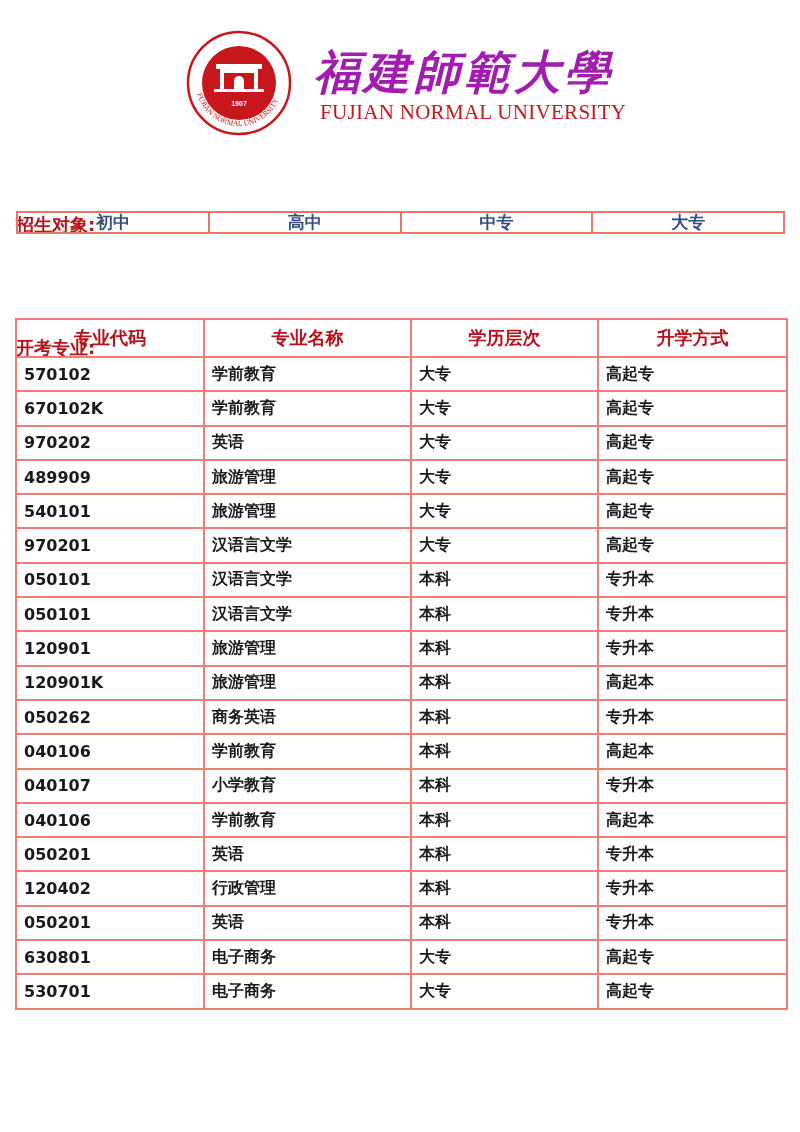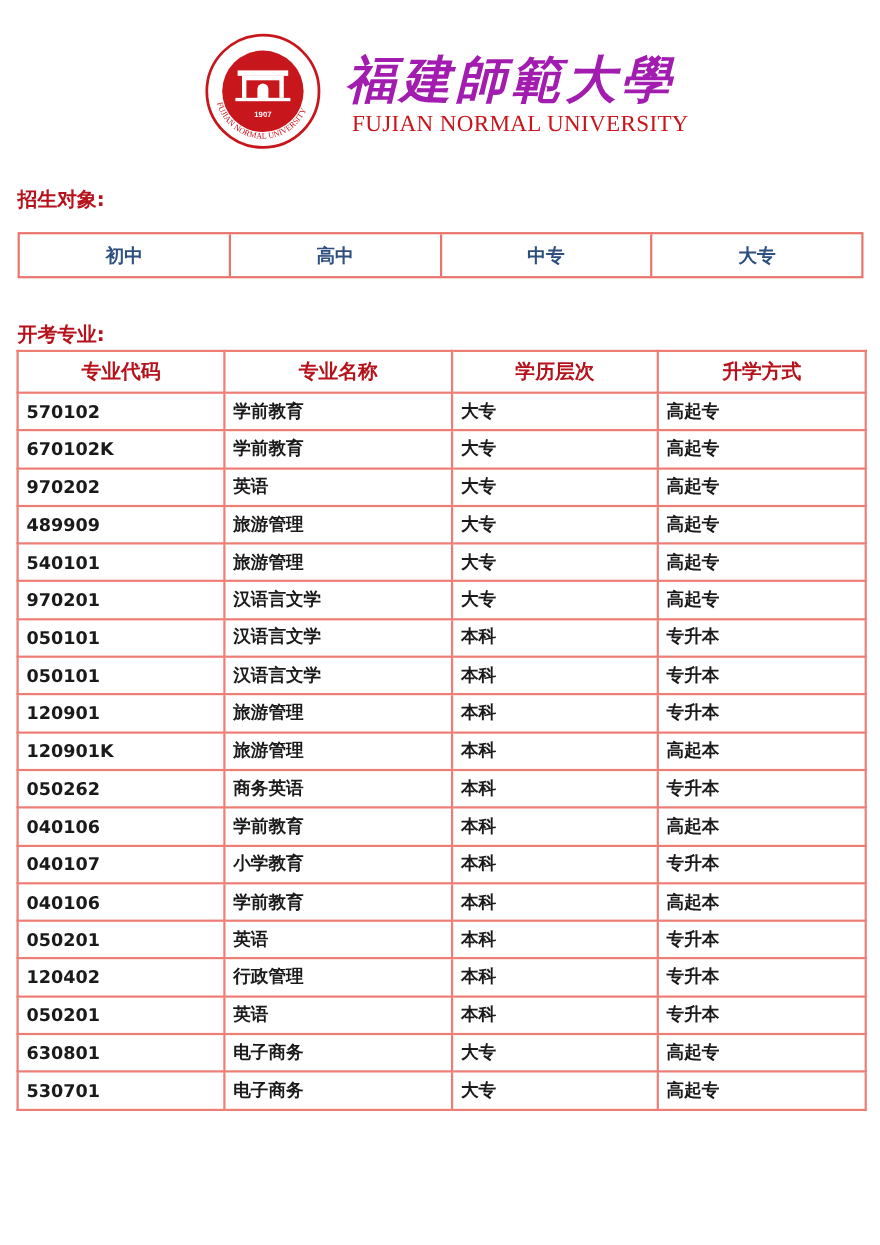--- a/index.html
+++ b/index.html
@@ -6,25 +6,25 @@
   body { width: 800px; height: 1132px; position: relative; overflow: hidden;
          font-family: "DejaVu Sans", "Liberation Sans", sans-serif; }
 
   .header { position: absolute; left: 0; top: 28px; width: 800px; height: 112px; }
   .logo { position: absolute; left: 186px; top: 2px; width: 106px; height: 106px; }
   .brand-cn { position: absolute; left: 314px; top: 14px; font-family: "DejaVu Serif", "Liberation Serif", serif;
               font-size: 46px; font-weight: bold; color: #a21caf; letter-spacing: 4px; font-style: italic; }
   .brand-en { position: absolute; left: 320px; top: 72px; font-family: "Liberation Serif", "DejaVu Serif", serif;
               font-size: 21px; color: #c8161d; letter-spacing: 0.3px; }
 
-  .section-label { position: absolute; left: 16px; font-size: 18px; font-weight: bold; color: #b5121b; }
+  .section-label { position: absolute; left: 16px; font-size: 18px; font-weight: bold; color: #b5121b; margin-top: 44px; }
   .sec1 { top: 169px; }
   .sec2 { top: 292px; }
 
-  .targets { position: absolute; left: 16px; top: 211px; width: 769px; height: 42px;
+  .targets { position: absolute; left: 16px; top: 211px; width: 769px; height: 23px;
              border: 2px solid #e8746b; box-sizing: border-box; display: flex; }
   .target-cell { flex: 1; display: flex; align-items: center; justify-content: center;
                  font-size: 17px; font-weight: bold; color: #2f4f7f; border-right: 2px solid #e8746b; }
   .target-cell:last-child { border-right: none; }
 
   table.majors { position: absolute; left: 15px; top: 318px; width: 771px; border-collapse: collapse;
                  table-layout: fixed; }
   table.majors th, table.majors td { border: 2px solid #ee7d75; height: 34.3px; padding: 0 0 0 7px;
                                       box-sizing: border-box; }
   table.majors th { font-size: 18px; font-weight: bold; color: #b5121b; text-align: center; padding: 0; height: 38px; }

